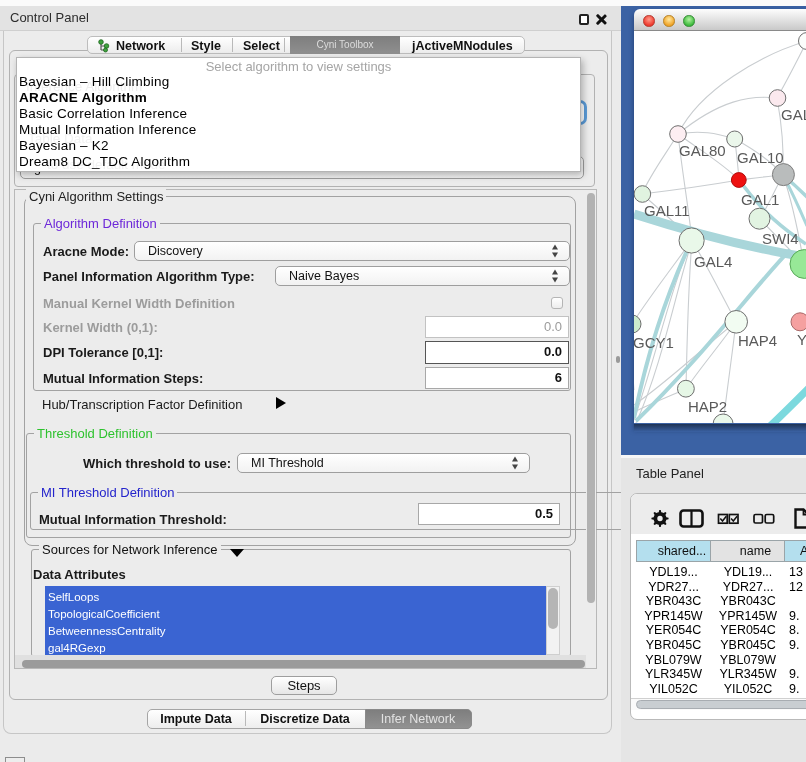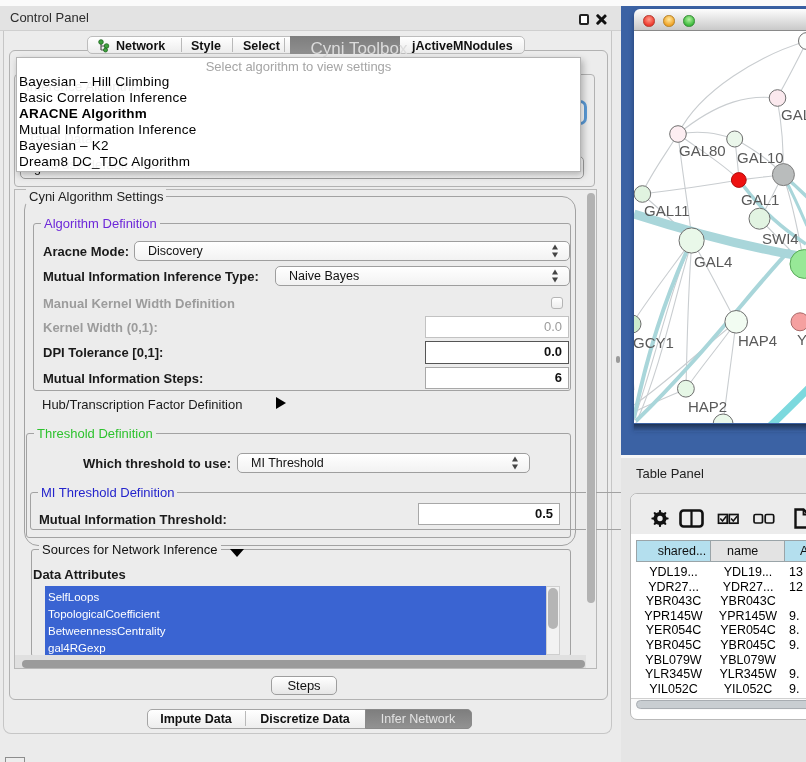--- a/index.html
+++ b/index.html
@@ -46,48 +46,48 @@
     <div class="abs" style="left:290px;top:36px;width:110px;height:18px;background:linear-gradient(#7e7e7e,#8f8f8f);"></div>
     <svg class="abs" style="left:97px;top:39px;" width="14" height="14" viewBox="0 0 14 14">
       <path d="M4 3 L4 11 M4 7 L9 7 M4 11 L8 11" stroke="#555" stroke-width="1.2" fill="none"></path>
       <circle cx="4" cy="3" r="2.3" fill="#3fa33f" stroke="#1c641c" stroke-width="0.8"></circle>
       <circle cx="9.5" cy="7" r="2.3" fill="#3fa33f" stroke="#1c641c" stroke-width="0.8"></circle>
       <circle cx="8.5" cy="11" r="2" fill="#3fa33f" stroke="#1c641c" stroke-width="0.8"></circle>
     </svg>
     <div class="abs" style="left:116px;top:39px;font-size:12.5px;font-weight:bold;color:#111;">Network</div>
     <div class="abs" style="left:191px;top:39px;font-size:12.5px;font-weight:bold;color:#111;">Style</div>
     <div class="abs" style="left:243px;top:39px;font-size:12.5px;font-weight:bold;color:#111;">Select</div>
-    <div class="abs" style="left:359px;top:39px;transform:translateX(-50%);font-size:17px;color:#dcdcdc;">Cyni Toolbox</div>
+    <div class="abs" style="left:345px;top:39px;transform:translateX(-50%);font-size:10px;color:#dcdcdc;">Cyni Toolbox</div>
     <div class="abs" style="left:412px;top:39px;font-size:12.5px;font-weight:bold;color:#111;">jActiveMNodules</div>
 
     <div class="abs" style="left:14px;top:74px;width:581px;height:113px;border:1px solid #b2b2b2;border-radius:4px;"></div>
 
     <div class="abs" style="left:548px;top:100px;width:39px;height:25px;border:3px solid #5b9bd8;border-radius:7px;background:#fff;"></div>
 
     <div class="abs combo" style="left:20px;top:156px;width:564px;height:23px;">
       <span class="ctext" style="top:51%;">galFiltered.sif</span>
     </div>
 
     <div class="abs" style="left:14px;top:189px;width:583px;height:480px;border:1px solid #b8b8b8;background:#ececec;"></div>
 
-    <div class="abs" style="left:24px;top:196px;width:552px;height:350px;border:1px solid #a2a2a2;border-radius:14px;">
+    <div class="abs" style="left:24px;top:196px;width:552px;height:350px;border:1px solid #a2a2a2;border-radius:8px;">
       <span class="grouplab" style="color:#222;left:1px;">Cyni Algorithm Settings</span>
     </div>
 
     <div class="abs" style="left:33px;top:223px;width:538px;height:168px;border:1px solid #a2a2a2;border-radius:3px;">
       <span class="grouplab" style="color:#6d28d9;">Algorithm Definition</span>
     </div>
 
     <div class="formlab" style="left:43px;top:243.5px;">Aracne Mode:</div>
     <div class="combo" style="left:134px;top:240.5px;width:436px;height:20px;">
       <span class="ctext">Discovery</span>
         <span class="spin"></span>
     </div>
 
-    <div class="formlab" style="left:43px;top:269px;">Mutual Information Inference Type:</div>
+    <div class="formlab" style="left:43px;top:269px;">Panel Information Algorithm Type:</div>
     <div class="combo" style="left:275px;top:266px;width:295px;height:19.5px;">
       <span class="ctext">Naive Bayes</span>
         <span class="spin"></span>
     </div>
 
     <div class="formlab" style="left:43px;top:296px;color:#9c9c9c;">Manual Kernel Width Definition</div>
     <div class="abs" style="left:551px;top:297px;width:12px;height:12px;border:1px solid #b5b5b5;border-radius:3px;background:linear-gradient(#ffffff,#ededed);"></div>
 
     <div class="formlab" style="left:43px;top:320px;color:#9c9c9c;">Kernel Width (0,1):</div>
     <div class="tfield" style="left:425px;top:316px;width:144px;height:22px;color:#9c9c9c;border-color:#c2c2c2;line-height:20px;">0.0</div>
@@ -143,22 +143,22 @@
     <div class="abs" style="left:418px;top:712px;transform:translateX(-50%);font-size:12.5px;color:#e2e2e2;">Infer Network</div>
 
     <div class="abs" style="left:5px;top:757px;width:20px;height:16px;border:1.5px solid #8d8d8d;background:#ededed;"></div>
 
     <div class="abs" style="left:16px;top:57px;width:565px;height:115px;background:#fff;border:1px solid #b4b4b4;box-shadow:2px 3px 7px rgba(0,0,0,0.28);">
       <div class="abs" style="left:9px;top:21px;font-size:13.5px;color:#efefef;">Inference Algorithm</div>
       <div class="abs" style="left:11px;top:73px;font-size:13.5px;color:#f1f1f1;">Table Data</div>
       <div class="abs" style="left:30px;top:99px;font-size:13.5px;color:#f1f1f1;">to use default mode</div>
       <div style="position:relative;height:16px;line-height:17px;font-size:13px;color:#a5a5a5;text-align:center;">Select algorithm to view settings</div>
       <div class="popitem">Bayesian – Hill Climbing</div>
+      <div class="popitem" style="font-weight:bold;">ARACNE Algorithm</div>
       <div class="popitem">Basic Correlation Inference</div>
-      <div class="popitem" style="font-weight:bold;">ARACNE Algorithm</div>
       <div class="popitem">Mutual Information Inference</div>
       <div class="popitem">Bayesian – K2</div>
       <div class="popitem">Dream8 DC_TDC Algorithm</div>
     </div>
   </div>
 
   <div class="abs" style="left:621px;top:6px;width:185px;height:449px;background:#3b62a4;"></div>
 
   <div class="abs" style="left:616px;top:356px;width:4px;height:7px;background:#9a9a9a;border-radius:2px;"></div>
 
@@ -261,21 +261,21 @@
         <path d="M89.3 17.6 l2.2 2.4 l3.8 -4.8" stroke-width="1.5"></path>
         <path d="M100.1 17.6 l2.2 2.4 l3.8 -4.8" stroke-width="1.5"></path>
         <rect x="123" y="13.5" width="8.5" height="8.5" rx="1.5" stroke-width="1.7"></rect>
         <rect x="134.2" y="13.5" width="8.5" height="8.5" rx="1.5" stroke-width="1.7"></rect>
         <path d="M164.5 8.5 h8 l5 5 v13 h-13 z" stroke-width="2.4"></path>
         <path d="M172.5 8.5 v5 h5" stroke-width="1.8"></path>
       </g>
     </svg>
 
     <div class="abs" style="left:5px;top:46px;width:75px;height:22px;background:#b4dfee;border:1px solid #9aa4a8;font-size:12.5px;text-align:center;line-height:20px;color:#111;padding-left:17px;">shared...</div>
-    <div class="abs" style="left:80px;top:46px;width:74px;height:22px;background:#e3e3e3;border:1px solid #9aa4a8;border-left:none;font-size:12.5px;line-height:20px;color:#111;padding-left:16px;">name</div>
+    <div class="abs" style="left:80px;top:46px;width:74px;height:22px;background:#e3e3e3;border:1px solid #9aa4a8;border-left:none;font-size:12.5px;text-align:center;line-height:20px;color:#111;padding-left:16px;">name</div>
     <div class="abs" style="left:154px;top:46px;width:28px;height:22px;background:#b4dfee;border:1px solid #9aa4a8;border-left:none;font-size:12.5px;line-height:20px;color:#111;padding-left:15px;">A</div>
 
     <div class="abs" style="left:0;top:71px;width:182px;height:131px;overflow:hidden;font-size:12.5px;color:#000;">
       <div class="abs" style="left:5px;top:0;width:75px;text-align:center;line-height:14.6px;">YDL19...<br>YDR27...<br>YBR043C<br>YPR145W<br>YER054C<br>YBR045C<br>YBL079W<br>YLR345W<br>YIL052C</div>
       <div class="abs" style="left:80px;top:0;width:74px;text-align:center;line-height:14.6px;">YDL19...<br>YDR27...<br>YBR043C<br>YPR145W<br>YER054C<br>YBR045C<br>YBL079W<br>YLR345W<br>YIL052C</div>
       <div class="abs" style="left:158px;top:0;width:28px;line-height:14.6px;">13<br>12<br>&nbsp;<br>9.<br>8.<br>9.<br>&nbsp;<br>9.<br>9.</div>
     </div>
 
     <div class="abs" style="left:0;top:204px;width:182px;height:12px;background:#fafafa;border-top:1px solid #d0d0d0;"></div>
     <div class="abs" style="left:5px;top:205.5px;width:177px;height:9px;background:#c9ced2;border:1px solid #a8adb2;border-radius:5px;"></div>

